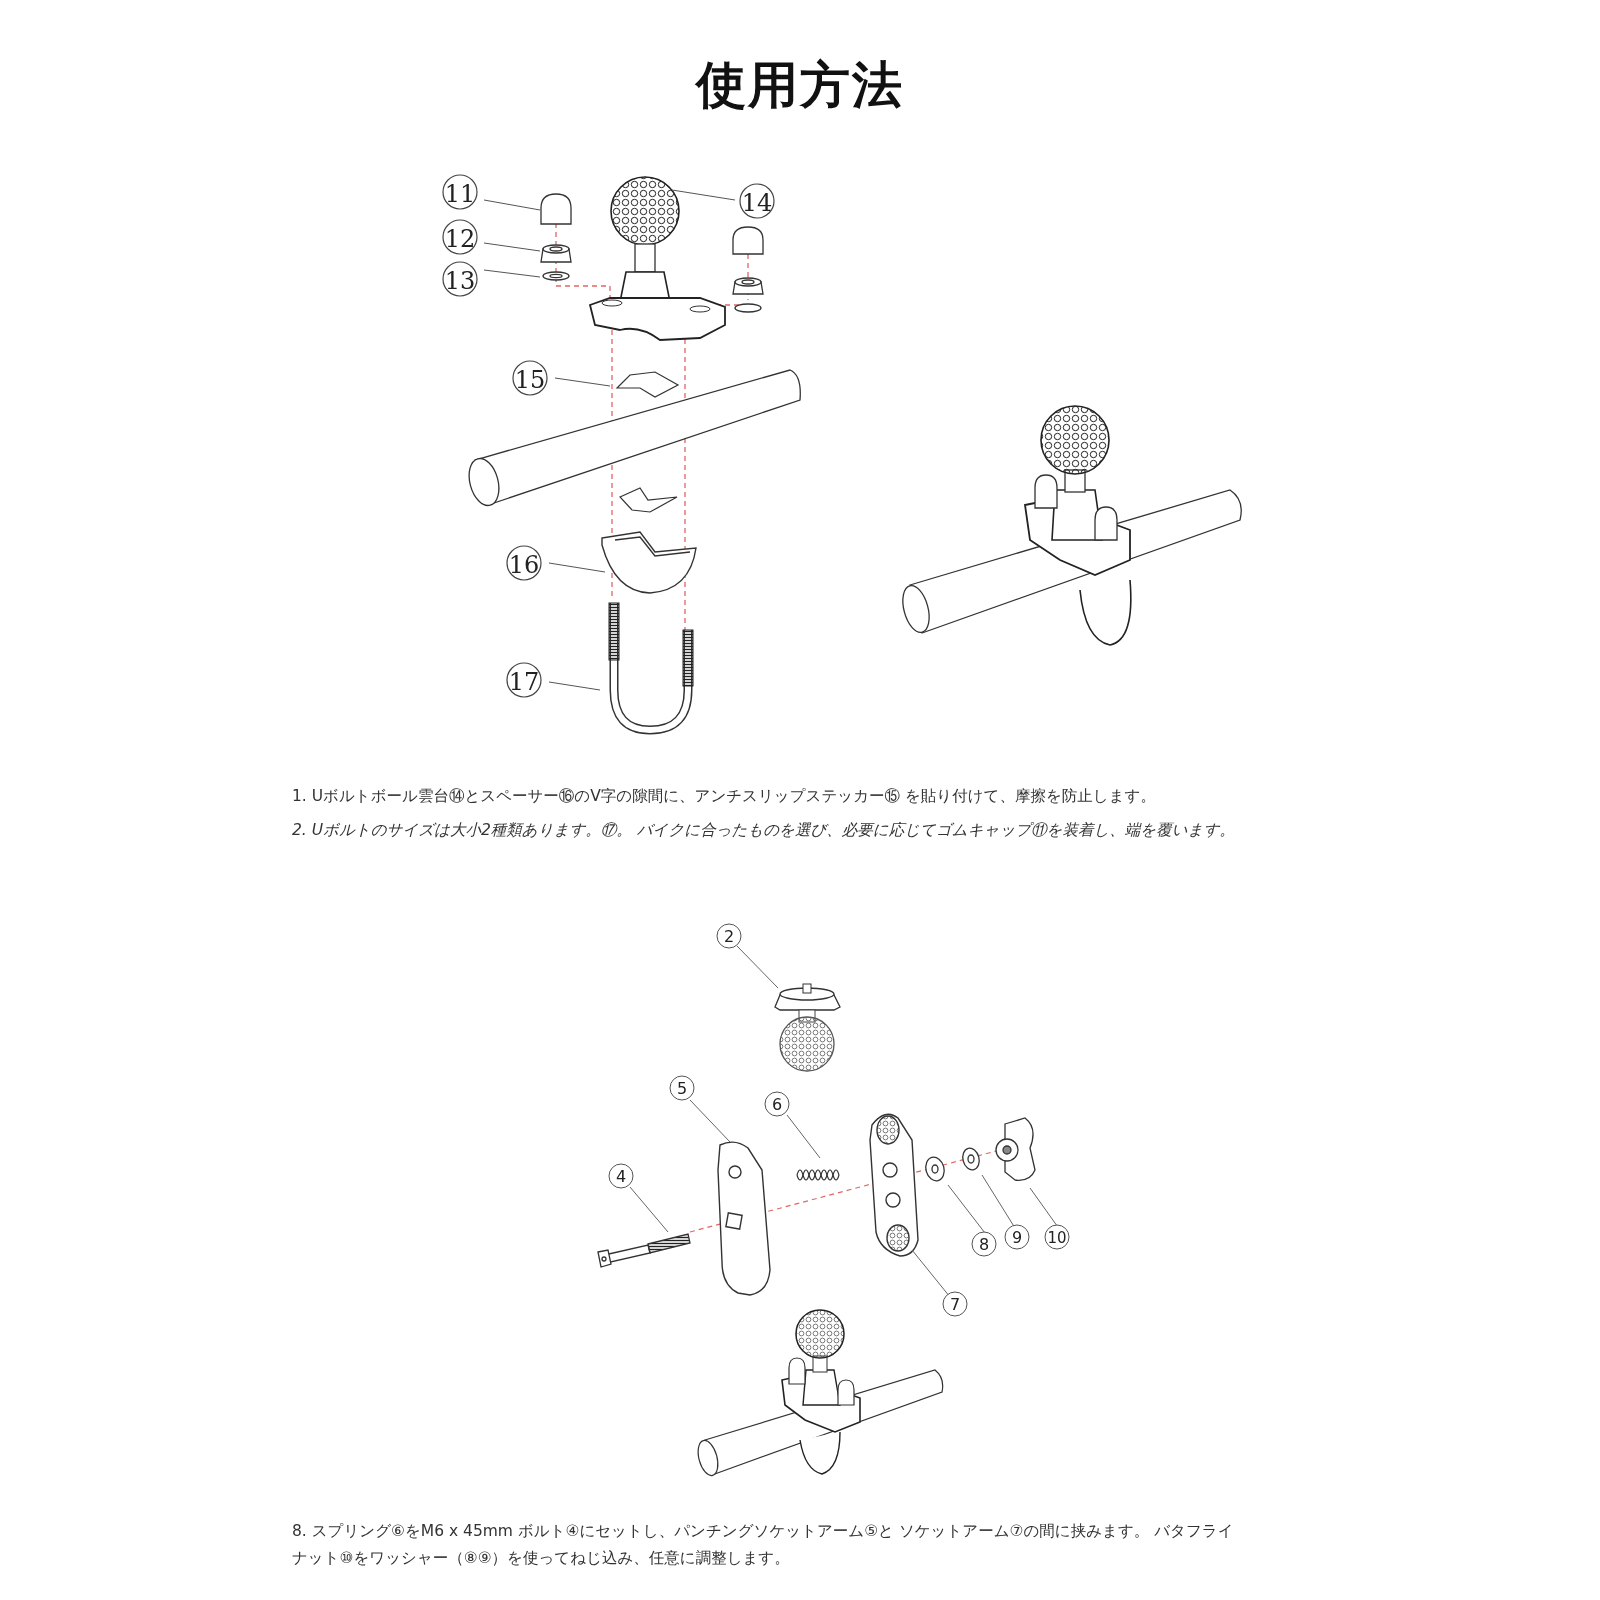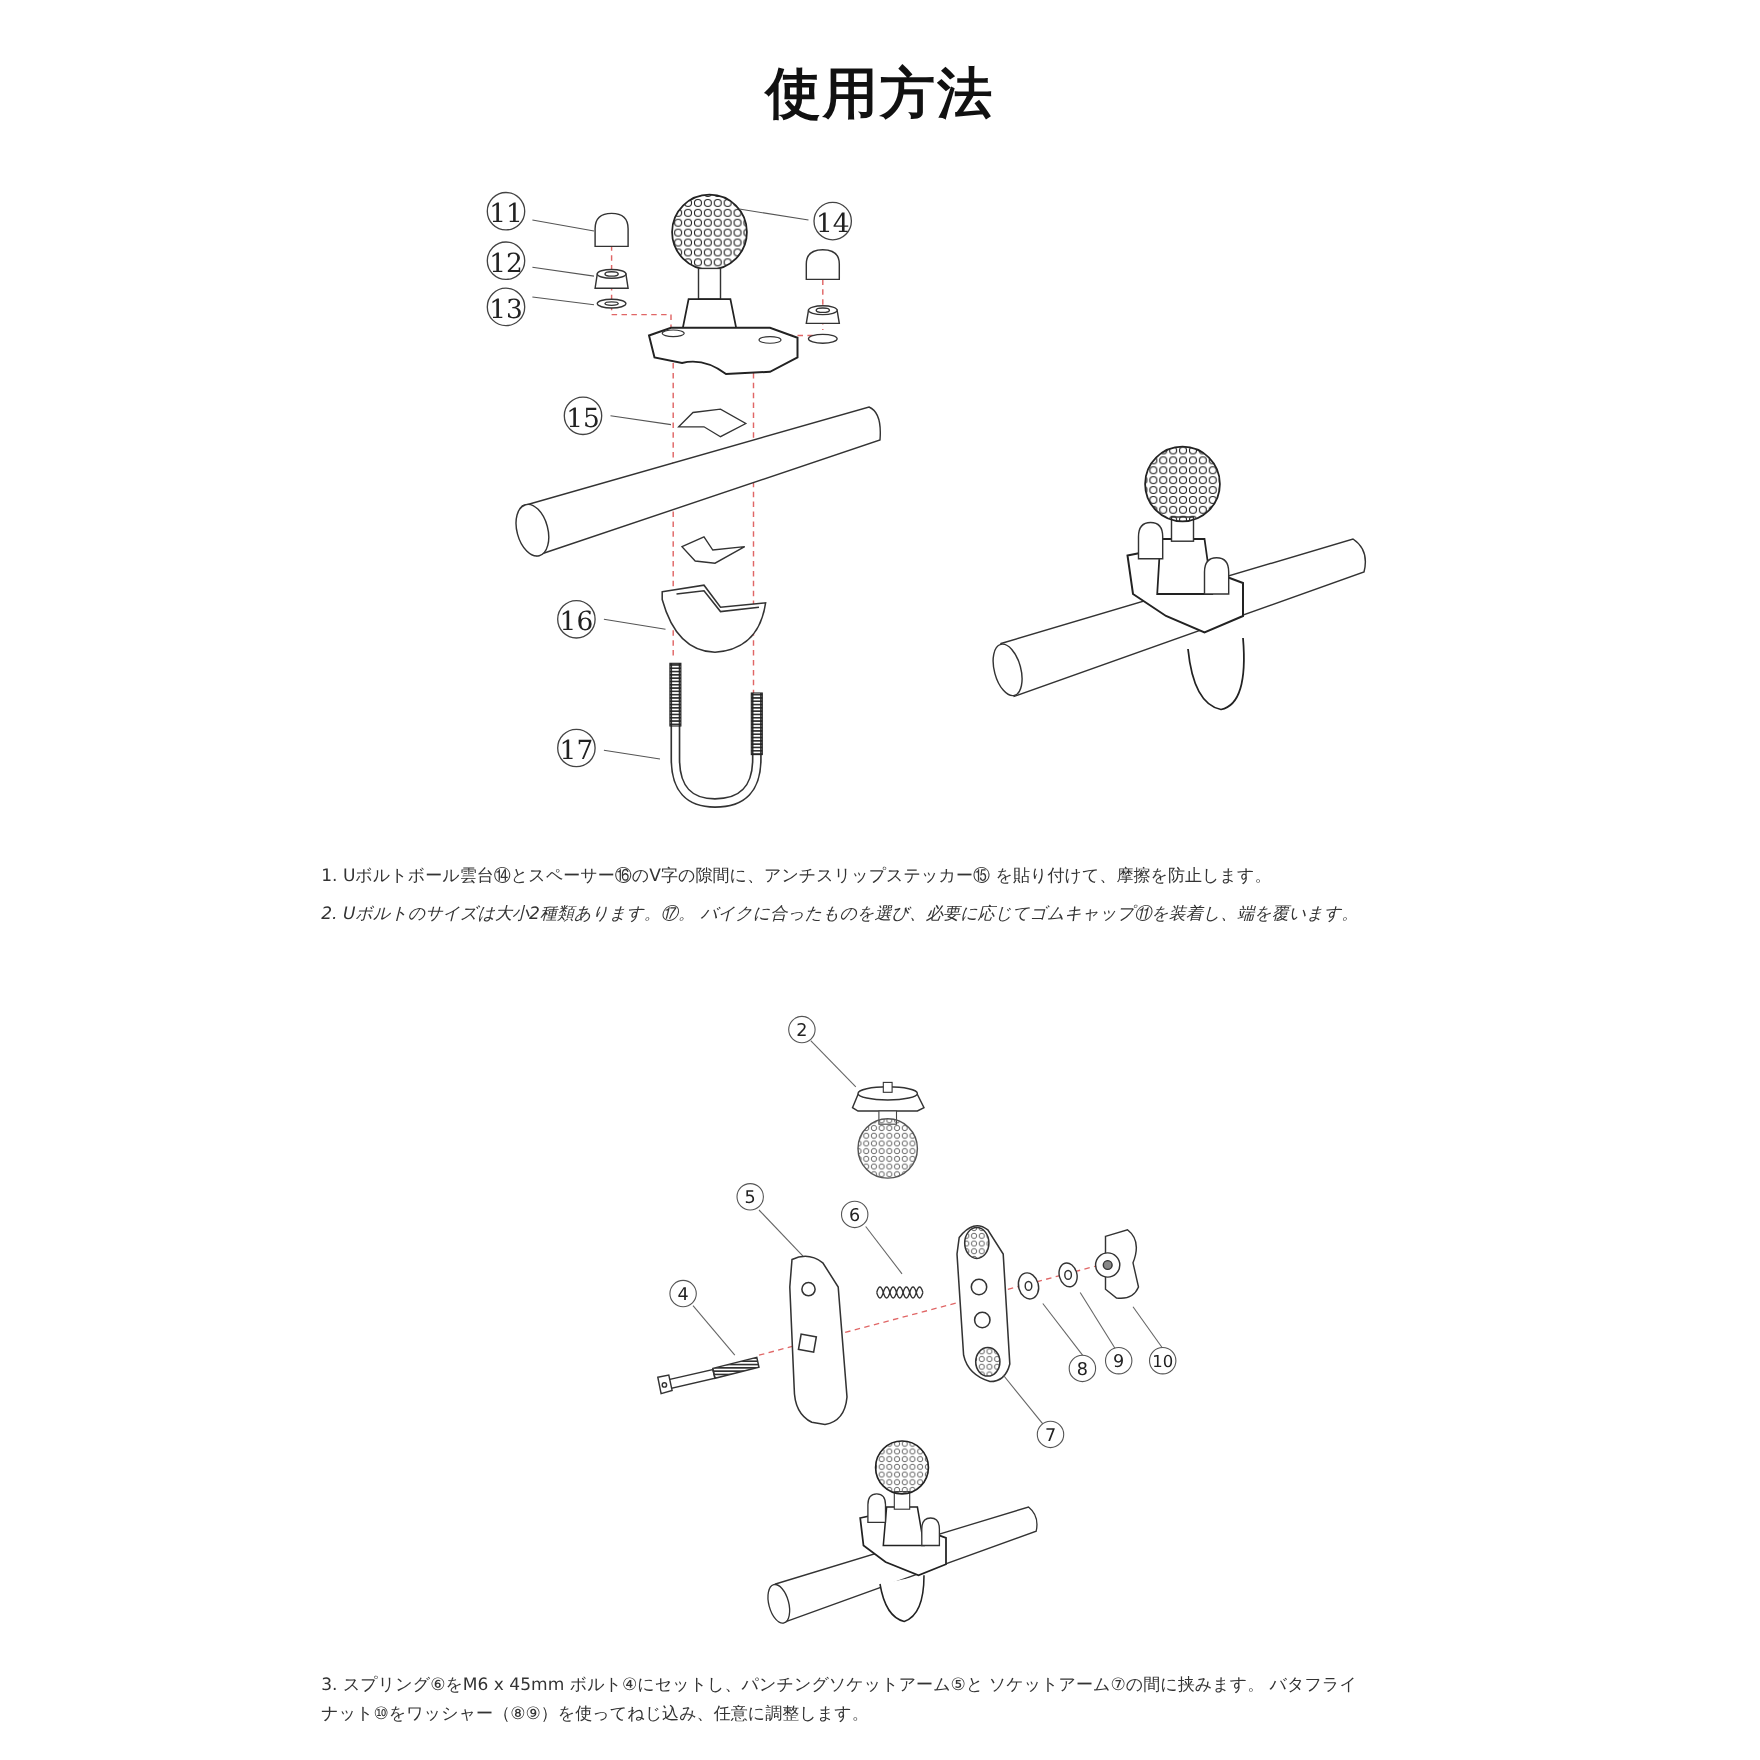--- a/index.html
+++ b/index.html
@@ -250,14 +250,14 @@
     <path d="M800,1440 Q805,1470 822,1474 Q840,1468 840,1432" fill="#fff" stroke="#222" stroke-width="1.4"></path>
     <path d="M782,1380 L800,1376 L860,1398 L860,1422 L835,1432 L805,1420 L785,1405 Z" fill="#fff" stroke="#222" stroke-width="1.6"></path>
     <path d="M806,1370 L834,1370 L840,1405 L803,1405 Z" fill="#fff" stroke="#222" stroke-width="1.4"></path>
     <rect x="813" y="1356" width="14" height="16" fill="#fff" stroke="#333"></rect>
     <circle cx="820" cy="1334" r="24" fill="url(#dimpleS)" stroke="#222" stroke-width="1.5"></circle>
     <path d="M789,1384 L789,1368 Q789,1358 797,1358 Q805,1358 805,1368 L805,1384 Z" fill="#fff" stroke="#333" stroke-width="1.2"></path>
     <path d="M838,1405 L838,1390 Q838,1380 846,1380 Q854,1380 854,1390 L854,1405 Z" fill="#fff" stroke="#333" stroke-width="1.2"></path>
   </g>
 </svg>
 
-<div class="instr" style="top:1515px;">3. スプリング⑥をM6 x 45mm ボルト④にセットし、パンチングソケットアーム⑤と ソケットアーム⑦の間に挟みます。 バタフライ</div>
+<div class="instr" style="top:1515px;">8. スプリング⑥をM6 x 45mm ボルト④にセットし、パンチングソケットアーム⑤と ソケットアーム⑦の間に挟みます。 バタフライ</div>
 <div class="instr" style="top:1542px;">ナット⑩をワッシャー（⑧⑨）を使ってねじ込み、任意に調整します。</div>
 
 </body></html>

